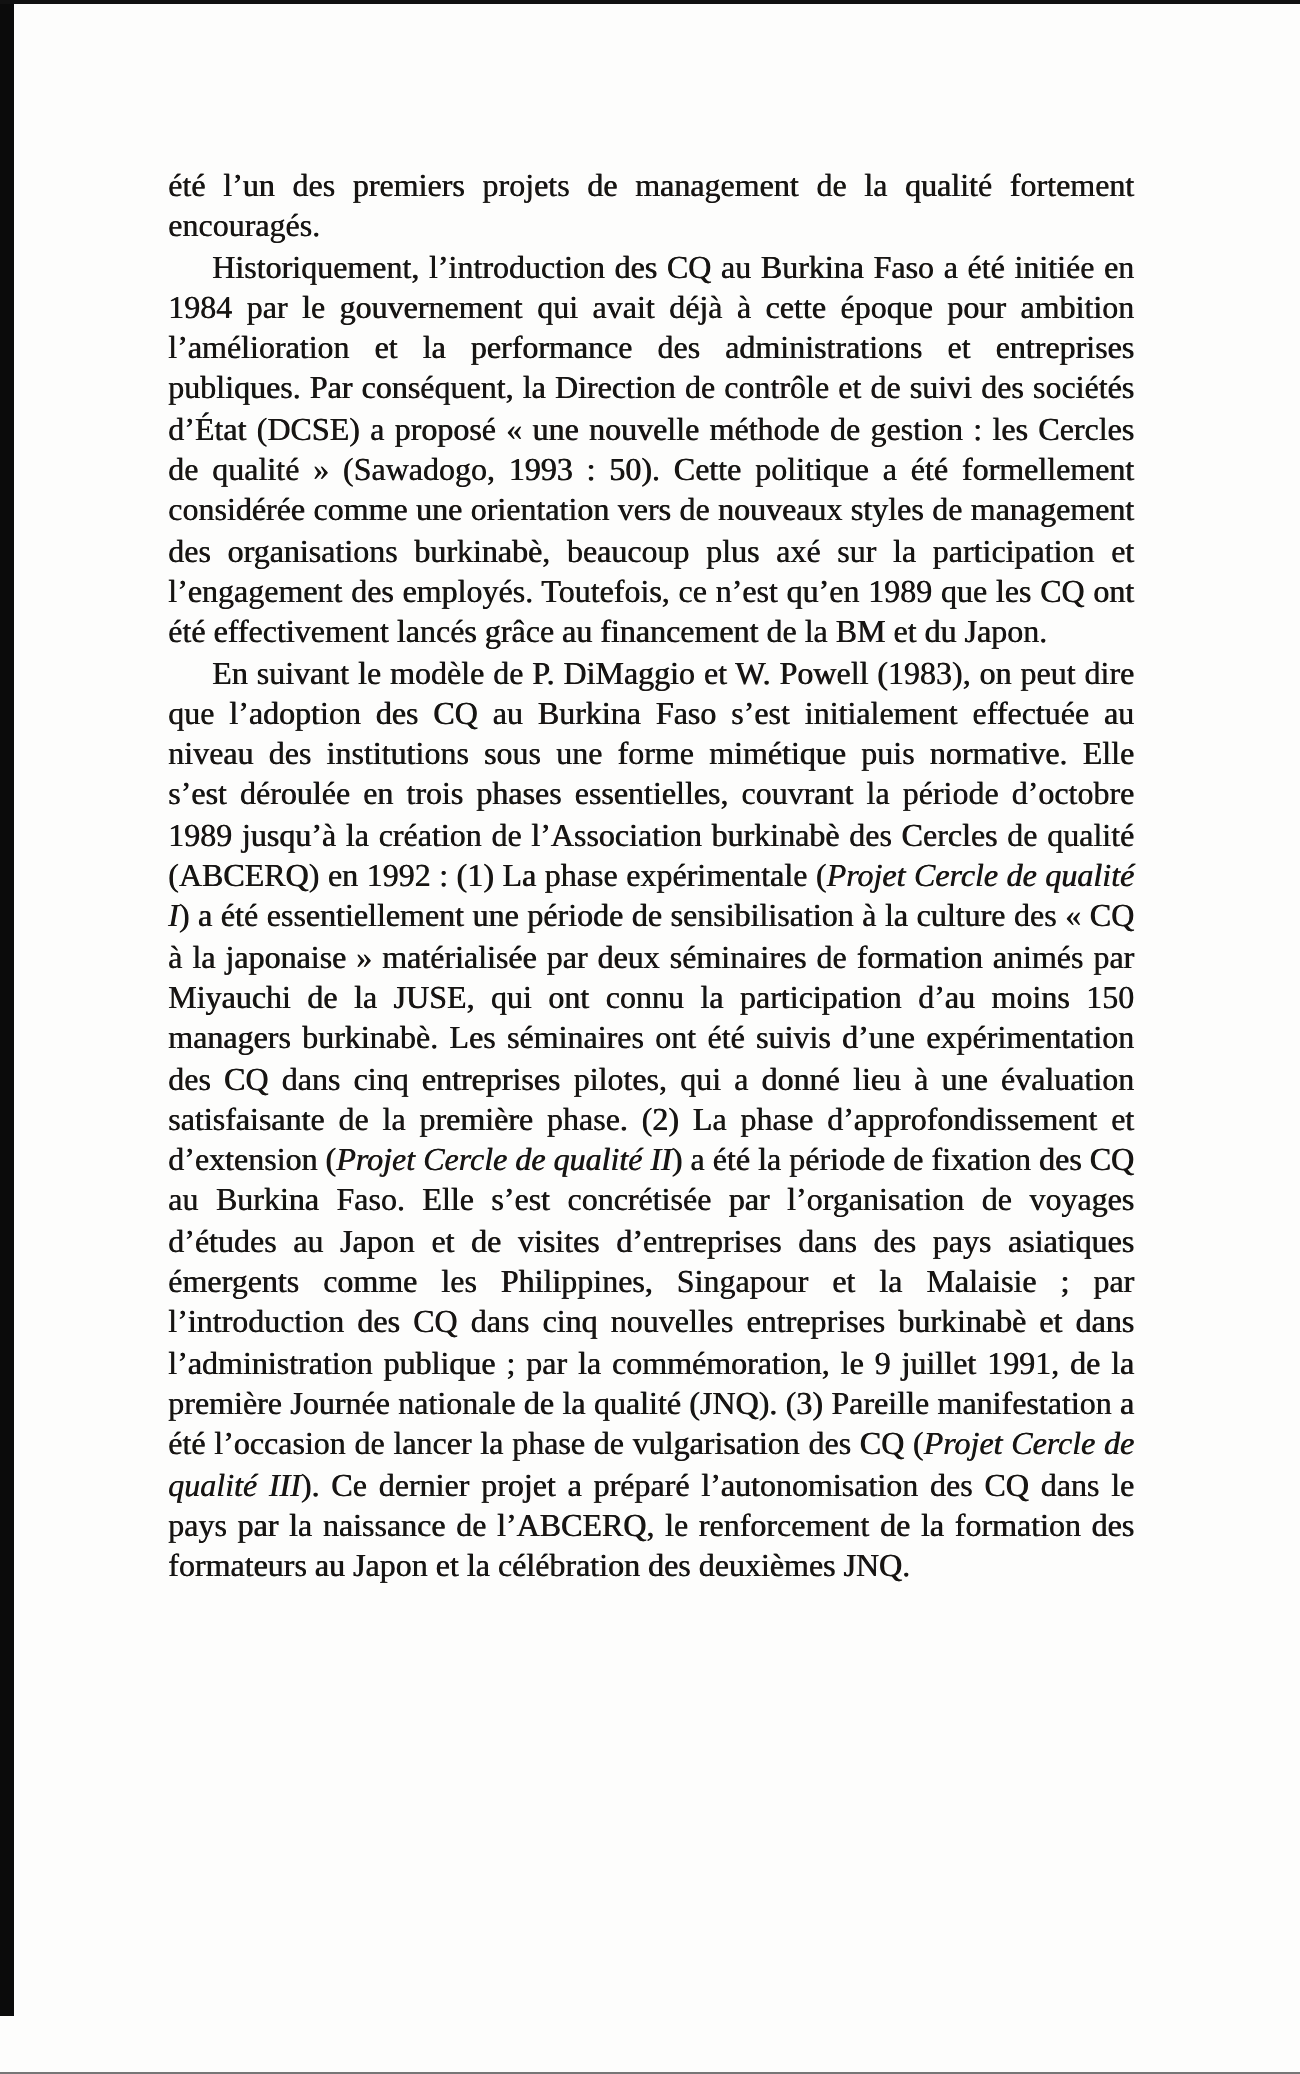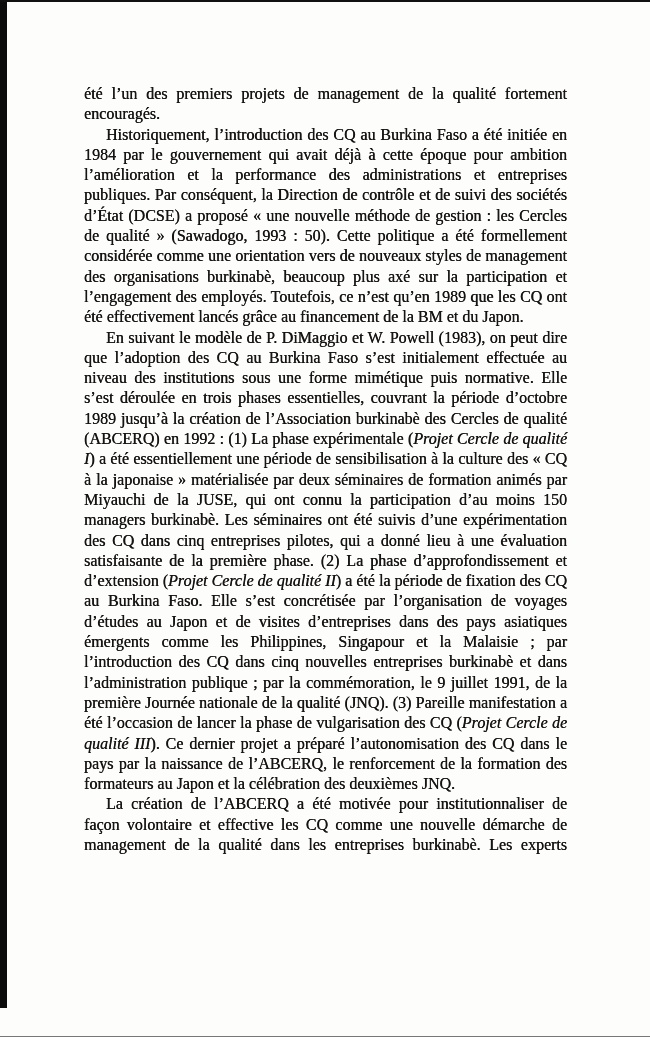--- a/index.html
+++ b/index.html
@@ -55,17 +55,16 @@
 
 <div class="page">
 
   <div class="edge-left"></div>
   <div class="edge-top"></div>
 
   <div class="text-block">
     <p><span>été l’un des premiers projets de management de la qualité fortement encouragés.</span></p>
     <p class="indent"><span>Historiquement, l’introduction des CQ au Burkina Faso a été initiée en 1984 par le gouvernement qui avait déjà à cette époque pour ambition l’amélioration et la performance des administrations et entreprises publiques. Par conséquent, la Direction de contrôle et de suivi des sociétés d’État (DCSE) a proposé « une nouvelle méthode de gestion : les Cercles de qualité » (Sawadogo, 1993 : 50). Cette politique a été formellement considérée comme une orientation vers de nouveaux styles de management des organisations burkinabè, beaucoup plus axé sur la participation et l’engagement des employés. Toutefois, ce n’est qu’en 1989 que les CQ ont été effectivement lancés grâce au financement de la BM et du Japon.</span></p>
     <p class="indent"><span>En suivant le modèle de P. DiMaggio et W. Powell (1983), on peut dire que l’adoption des CQ au Burkina Faso s’est initialement effectuée au niveau des institutions sous une forme mimétique puis normative. Elle s’est déroulée en trois phases essentielles, couvrant la période d’octobre 1989 jusqu’à la création de l’Association burkinabè des Cercles de qualité (ABCERQ) en 1992 : (1) La phase expérimentale (</span><em>Projet Cercle de qualité I</em><span>) a été essentiellement une période de sensibilisation à la culture des « CQ à la japonaise » matérialisée par deux séminaires de formation animés par Miyauchi de la JUSE, qui ont connu la participation d’au moins 150 managers burkinabè. Les séminaires ont été suivis d’une expérimentation des CQ dans cinq entreprises pilotes, qui a donné lieu à une évaluation satisfaisante de la première phase. (2) La phase d’approfondissement et d’extension (</span><em>Projet Cercle de qualité II</em><span>) a été la période de fixation des CQ au Burkina Faso. Elle s’est concrétisée par l’organisation de voyages d’études au Japon et de visites d’entreprises dans des pays asiatiques émergents comme les Philippines, Singapour et la Malaisie ; par l’introduction des CQ dans cinq nouvelles entreprises burkinabè et dans l’administration publique ; par la commémoration, le 9 juillet 1991, de la première Journée nationale de la qualité (JNQ). (3) Pareille manifestation a été l’occasion de lancer la phase de vulgarisation des CQ (</span><em>Projet Cercle de qualité III</em><span>). Ce dernier projet a préparé l’autonomisation des CQ dans le pays par la naissance de l’ABCERQ, le renforcement de la formation des formateurs au Japon et la célébration des deuxièmes JNQ.</span></p>
-    <p class="indent fill-last"><span>La création de l’ABCERQ a été motivée pour institutionnaliser de façon volontaire et effective les CQ comme une nouvelle démarche de management de la qualité dans les entreprises burkinabè. Les experts</span></p>
   </div>
 
 
 </div>
 
 </body></html>

